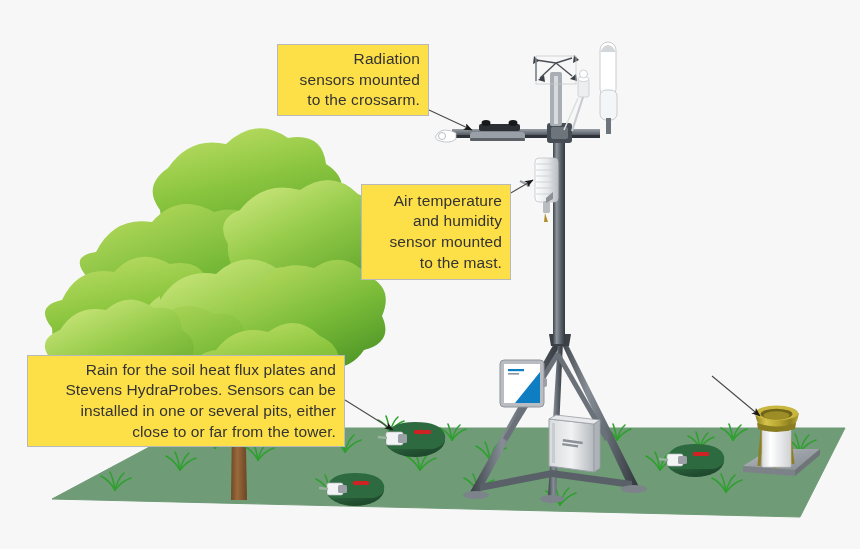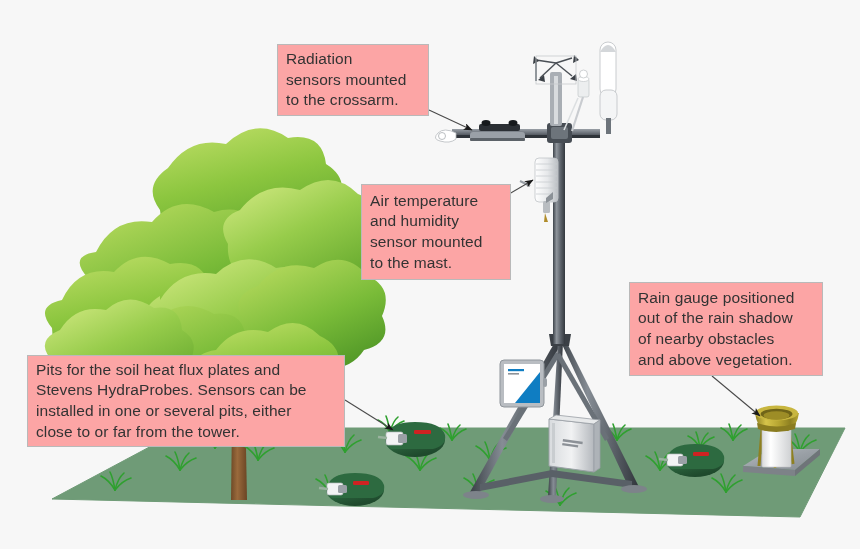--- a/index.html
+++ b/index.html
@@ -8,27 +8,27 @@
     background:#f7f7f7;
     font-family:"Liberation Sans", sans-serif;
     overflow:hidden;
     position:relative;
   }
   #stage{position:absolute;left:0;top:0;width:860px;height:549px;}
   #stage svg{position:absolute;left:0;top:0;}
 
   .callout{
     position:absolute;
-    background:#fca5a5;
+    background:#fde047;
     border:1px solid #b9b9b9;
     box-sizing:border-box;
     color:#333333;
     font-size:15.5px;
     line-height:1.33;
-    text-align:left;
+    text-align:right;
     letter-spacing:.1px;
     z-index:40;
     display:flex;align-items:center;justify-content:center;
     padding:12px 8px;
   }
   .callout span{display:block;width:100%;white-space:pre-line;}
 
   #callout-radiation{left:277px;top:44px;width:152px;height:72px;}
   #callout-airtemp{left:361px;top:184px;width:150px;height:96px;}
   #callout-raingauge{left:629px;top:282px;width:194px;height:94px;}
@@ -427,27 +427,21 @@
 to the crossarm.</span>
   </div>
 
   <div class="callout" id="callout-airtemp">
     <span>Air temperature
 and humidity
 sensor mounted
 to the mast.</span>
   </div>
 
-  <div class="callout" id="callout-raingauge">
-    <span>Rain gauge positioned
-out of the rain shadow
-of nearby obstacles
-and above vegetation.</span>
-  </div>
 
   <div class="callout" id="callout-soilpits">
-    <span>Pits for the soil heat flux plates and
+    <span>Rain for the soil heat flux plates and
 Stevens HydraProbes. Sensors can be
 installed in one or several pits, either
 close to or far from the tower.</span>
   </div>
 
 </div>
 
 </body></html>

